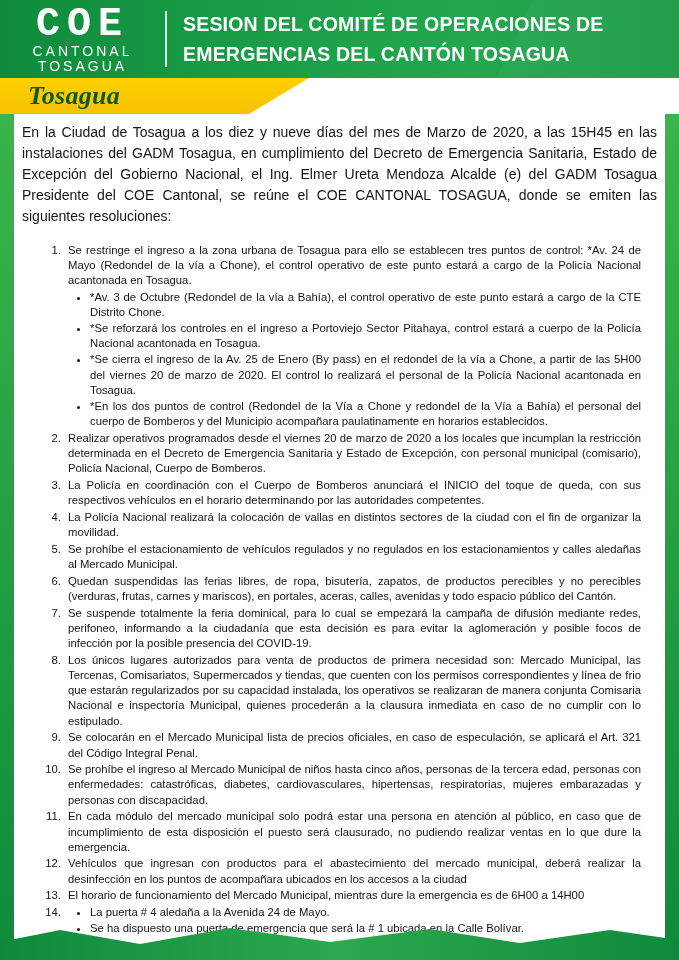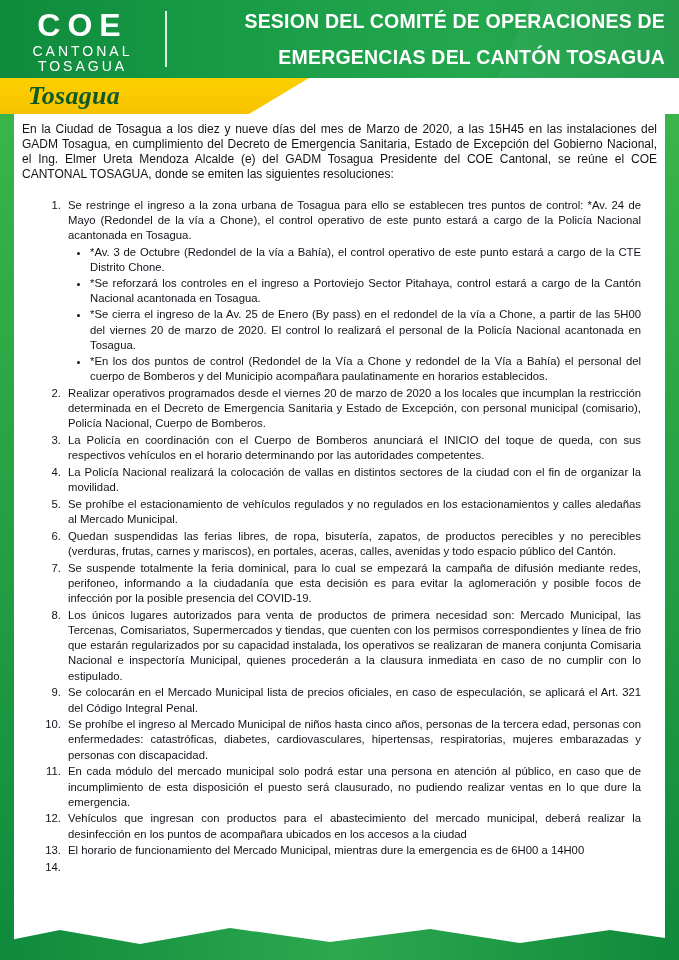--- a/index.html
+++ b/index.html
@@ -41,46 +41,46 @@
     transform: rotate(25deg);
   }
   .logo-block {
     width: 165px;
     flex: 0 0 165px;
     color: #ffffff;
     text-align: center;
     padding: 4px 0 2px 0;
   }
   .logo-coe {
-    font-size: 32px;
+    font-size: 40px;
     font-weight: bold;
     letter-spacing: 7px;
     line-height: 38px;
-    font-family: Liberation Sans, sans-serif;
+    font-family: Liberation Mono, monospace;
   }
   .logo-sub1, .logo-sub2 {
     font-size: 14px;
     font-weight: normal;
     letter-spacing: 3px;
     line-height: 15px;
   }
   .header-divider {
     width: 2px;
     height: 56px;
     background: rgba(255,255,255,0.85);
     flex: 0 0 2px;
   }
   .header-title {
     flex: 1 1 auto;
     color: #ffffff;
     font-weight: bold;
     font-size: 19.5px;
-    line-height: 36px;
+    line-height: 30px;
     padding: 0 14px 0 16px;
-    text-align: right;
+    text-align: left;
     letter-spacing: 0.2px;
   }
 
   
   .ribbon {
     position: relative;
     height: 36px;
     background: linear-gradient(180deg,#fdd000 0%, #f7c200 100%);
     display: flex;
     align-items: center;
@@ -135,22 +135,22 @@
     right: 22px;
     bottom: 26px;
     color: #13131a;
     font-size: 11.3px;
     line-height: 15.2px;
     text-align: justify;
   }
   .intro {
     margin: 0 0 6px 0;
     text-align: justify;
-    font-size: 12px;
-    line-height: 15px;
+    font-size: 14px;
+    line-height: 21px;
   }
 
   ol.main-list {
     margin: 16px;
     padding-left: 26px;
     list-style-type: decimal;
   }
   ol.main-list > li {
     margin-bottom: 1.5px;
     padding-left: 4px;
@@ -186,34 +186,37 @@
   </div>
 
   <div class="left-edge"></div>
   <div class="right-edge"></div>
 
   <div class="content">
     <p class="intro">En la Ciudad de Tosagua a los diez y nueve días del mes de Marzo de 2020, a las 15H45 en las instalaciones del GADM Tosagua, en cumplimiento del Decreto de Emergencia Sanitaria, Estado de Excepción del Gobierno Nacional, el Ing. Elmer Ureta Mendoza Alcalde (e) del GADM Tosagua Presidente del COE Cantonal, se reúne el COE CANTONAL TOSAGUA, donde se emiten las siguientes resoluciones:</p>
     <ol class="main-list" id="resolutions-list">
         <li><span>Se restringe el ingreso a la zona urbana de Tosagua para ello se establecen tres puntos de control: *Av. 24 de Mayo (Redondel de la vía a Chone), el control operativo de este punto estará a cargo de la Policía Nacional acantonada en Tosagua.</span><ul class="sub-list">
             <li>*Av. 3 de Octubre (Redondel de la vía a Bahía), el control operativo de este punto estará a cargo de la CTE Distrito Chone.</li>
-            <li>*Se reforzará los controles en el ingreso a Portoviejo Sector Pitahaya, control estará a cargo de la Cantón Nacional acantonada en Tosagua.</li>
+            <li>*Se reforzará los controles en el ingreso a Portoviejo Sector Pitahaya, control estará a cuerpo de la Policía Nacional acantonada en Tosagua.</li>
             <li>*Se cierra el ingreso de la Av. 25 de Enero (By pass) en el redondel de la vía a Chone, a partir de las 5H00 del viernes 20 de marzo de 2020. El control lo realizará el personal de la Policía Nacional acantonada en Tosagua.</li>
             <li>*En los dos puntos de control (Redondel de la Vía a Chone y redondel de la Vía a Bahía) el personal del cuerpo de Bomberos y del Municipio acompañara paulatinamente en horarios establecidos.</li>
           </ul></li>
         <li><span>Realizar operativos programados desde el viernes 20 de marzo de 2020 a los locales que incumplan la restricción determinada en el Decreto de Emergencia Sanitaria y Estado de Excepción, con personal municipal (comisario), Policía Nacional, Cuerpo de Bomberos.</span></li>
         <li><span>La Policía en coordinación con el Cuerpo de Bomberos anunciará el INICIO del toque de queda, con sus respectivos vehículos en el horario determinando por las autoridades competentes.</span></li>
         <li><span>La Policía Nacional realizará la colocación de vallas en distintos sectores de la ciudad con el fin de organizar la movilidad.</span></li>
         <li><span>Se prohíbe el estacionamiento de vehículos regulados y no regulados en los estacionamientos y calles aledañas al Mercado Municipal.</span></li>
         <li><span>Quedan suspendidas las ferias libres, de ropa, bisutería, zapatos, de productos perecibles y no perecibles (verduras, frutas, carnes y mariscos), en portales, aceras, calles, avenidas y todo espacio público del Cantón.</span></li>
         <li><span>Se suspende totalmente la feria dominical, para lo cual se empezará la campaña de difusión mediante redes, perifoneo, informando a la ciudadanía que esta decisión es para evitar la aglomeración y posible focos de infección por la posible presencia del COVID-19.</span></li>
         <li><span>Los únicos lugares autorizados para venta de productos de primera necesidad son: Mercado Municipal, las Tercenas, Comisariatos, Supermercados y tiendas, que cuenten con los permisos correspondientes y línea de frio que estarán regularizados por su capacidad instalada, los operativos se realizaran de manera conjunta Comisaria Nacional e inspectoría Municipal, quienes procederán a la clausura inmediata en caso de no cumplir con lo estipulado.</span></li>
         <li><span>Se colocarán en el Mercado Municipal lista de precios oficiales, en caso de especulación, se aplicará el Art. 321 del Código Integral Penal.</span></li>
         <li><span>Se prohíbe el ingreso al Mercado Municipal de niños hasta cinco años, personas de la tercera edad, personas con enfermedades: catastróficas, diabetes, cardiovasculares, hipertensas, respiratorias, mujeres embarazadas y personas con discapacidad.</span></li>
         <li><span>En cada módulo del mercado municipal solo podrá estar una persona en atención al público, en caso que de incumplimiento de esta disposición el puesto será clausurado, no pudiendo realizar ventas en lo que dure la emergencia.</span></li>
         <li><span>Vehículos que ingresan con productos para el abastecimiento del mercado municipal, deberá realizar la desinfección en los puntos de acompañara ubicados en los accesos a la ciudad</span></li>
         <li><span>El horario de funcionamiento del Mercado Municipal, mientras dure la emergencia es de 6H00 a 14H00</span></li>
-        <li></li>
+        <li><ul class="sub-list">
+            <li>La puerta # 4  aledaña a la Avenida  24 de Mayo.</li>
+            <li>Se ha dispuesto una puerta de emergencia que será la #  1 ubicada en  la Calle Bolívar.</li>
+          </ul></li>
       </ol>
   </div>
 
   <div class="footer-wave"></div>
 </div>
 
 </body></html>

